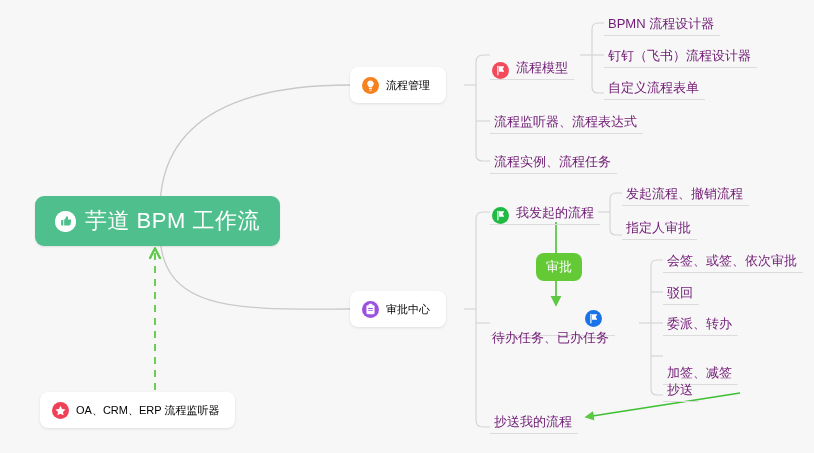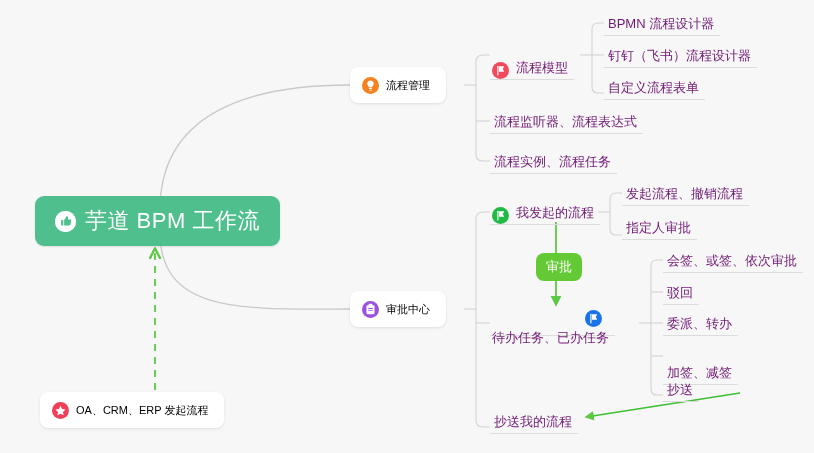--- a/index.html
+++ b/index.html
@@ -282,16 +282,16 @@
   <div class="node node-leaf" style="left:490px; top:408px;">
     <span class="label">抄送我的流程</span>
   </div>
 
   <div class="node node-card" style="left:40px; top:392px;">
     <span class="ic ic-star">
       <svg width="17" height="17" viewBox="0 0 16 16">
         <path d="M8 3.6l1.45 2.94 3.25.47-2.35 2.29.55 3.23L8 11L5.1 12.53l.55-3.23L3.3 7.01l3.25-.47z" fill="#ffffff"></path>
       </svg>
     </span>
-    <span class="label">OA、CRM、ERP 发起流程</span>
+    <span class="label">OA、CRM、ERP 流程监听器</span>
   </div>
 
 </div>
 
 </body></html>

